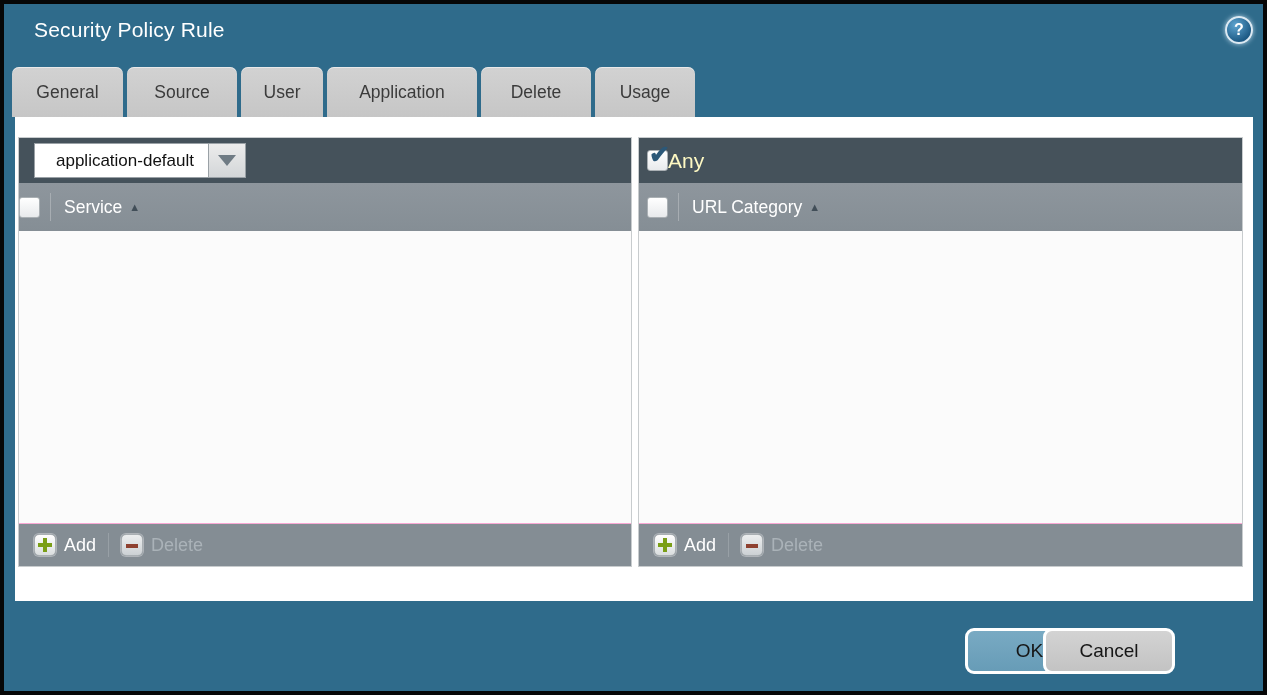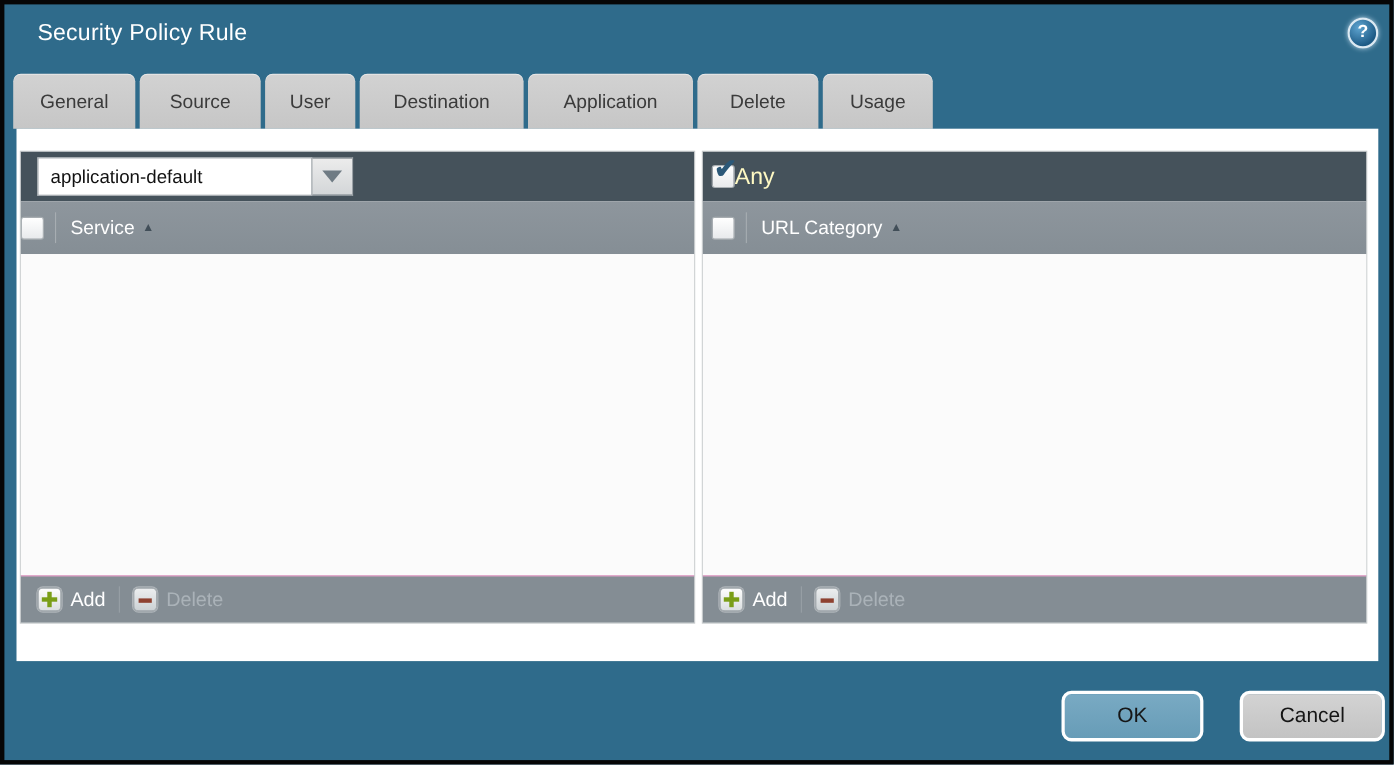--- a/index.html
+++ b/index.html
@@ -60,23 +60,23 @@
   .panel.right { left: 623px; width: 605px; }
 
   .panel-top {
     height: 45px; background: #45525b; flex: 0 0 auto;
     display: flex; align-items: center; padding-left: 15px;
   }
 
   
   .dropdown { display: flex; height: 35px; cursor: pointer; }
   .dropdown-field {
-    width: 250px; background: #ffffff; border: 1px solid #9aa1a6;
+    width: 175px; background: #ffffff; border: 1px solid #9aa1a6;
     font-size: 17px; color: #111; display: flex; align-items: center;
-    padding-left: 11px;
+    padding-left: 21px;
   }
   .dropdown-button {
     width: 37px; background: linear-gradient(#ececec, #d3d6d8);
     border: 1px solid #9aa1a6; border-left: none;
     display: flex; align-items: center; justify-content: center;
   }
   .caret-down {
     width: 0; height: 0;
     border-left: 9px solid transparent; border-right: 9px solid transparent;
     border-top: 11px solid #6f7b84;
@@ -145,33 +145,32 @@
 
   
   .btn {
     position: absolute; top: 624px; height: 46px;
     border: 3px solid #ffffff; border-radius: 9px;
     font-size: 19px; color: #161616;
     display: flex; align-items: center; justify-content: center;
     cursor: pointer;
   }
   .btn.ok    { left: 961px; width: 129px; background: linear-gradient(#79aac3, #679cb7); }
-  .btn.cancel{ left: 1123px; width: 132px; background: linear-gradient(#d3d3d3, #c3c3c3); }
+  .btn.cancel{ left: 1039px; width: 132px; background: linear-gradient(#d3d3d3, #c3c3c3); }
 </style>
 </head>
 <body>
 
 <div class="dialog-title">Security Policy Rule</div>
 <div class="help-badge">?</div>
 
 <div class="tab-row">
   <div class="tab" style="width:111px">General</div>
   <div class="tab" style="width:110px">Source</div>
   <div class="tab" style="width:82px">User</div>
-  <div class="tab" style="width:149px">Destination</div>
   <div class="tab" style="width:150px">Application</div>
   <div class="tab" style="width:110px">Delete</div>
   <div class="tab" style="width:100px">Usage</div>
 </div>
 
 <div class="content">
 
   <div class="panel left">
     <div class="panel-top">
       <div class="dropdown">

